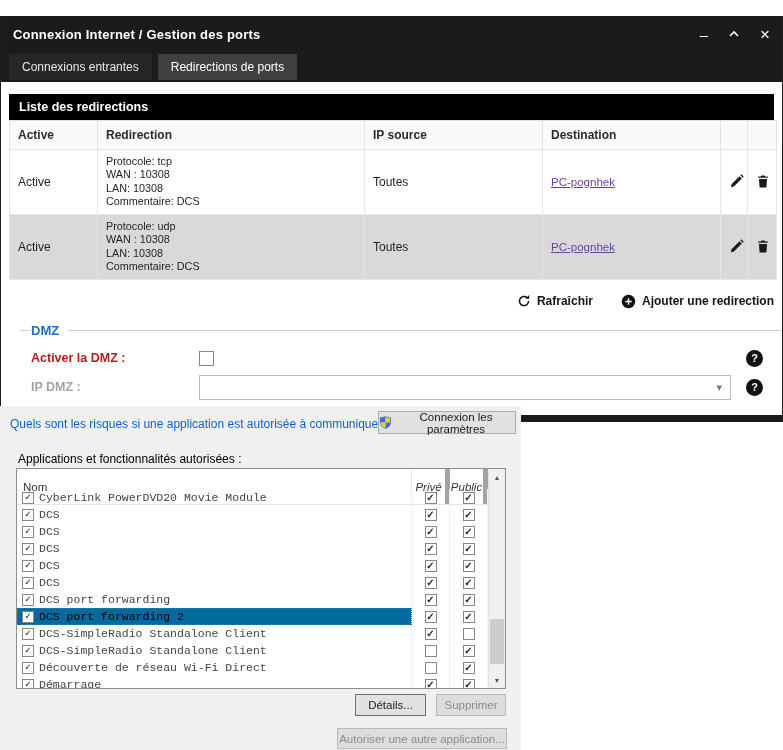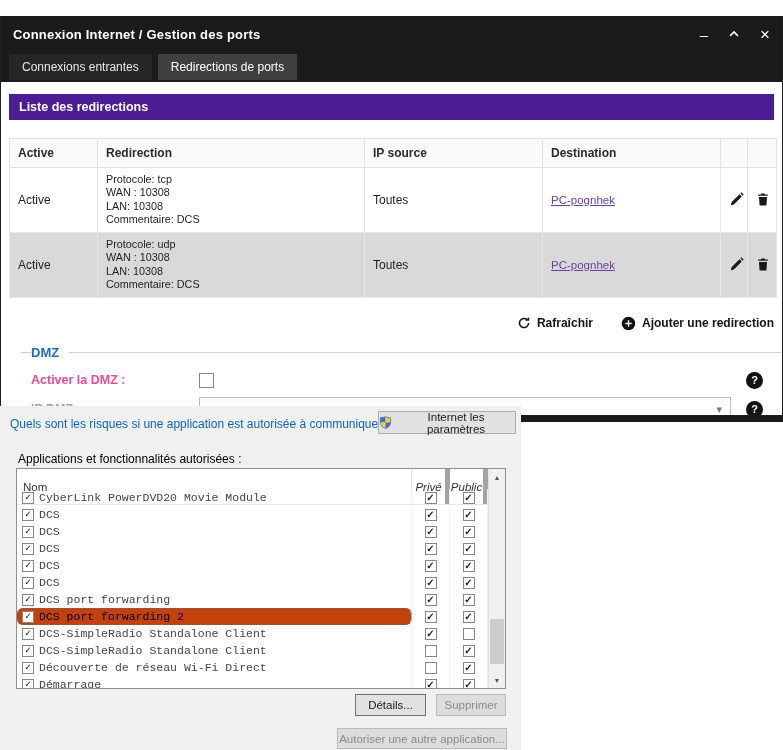--- a/index.html
+++ b/index.html
@@ -11,38 +11,38 @@
             border-left:1px solid #202020; border-right:1px solid #202020; overflow:hidden; }
   .titlebar { height:36px; background:#1b1b1b; color:#fff; display:flex; align-items:center; padding:0 12px; }
   .titlebar .title { font-size:13px; font-weight:700; letter-spacing:.2px; }
   .win-controls { margin-left:auto; display:flex; align-items:center; gap:20px; }
   .win-controls span, .win-controls .wc-svg { color:#fff; font-size:15px; line-height:1; cursor:pointer; }
   .tabsbar { height:30px; background:#1b1b1b; display:flex; align-items:center; gap:6px; padding:0 8px; }
   .tab { font-size:12px; color:#e8e8e8; padding:6px 13px; background:#262626; cursor:pointer; }
   .tab.active { background:#3f3f3f; color:#fff; }
 
   .content { padding-top:12px; }
-  .section-header { margin:0 8px; background:#4c1d95; color:#fff; font-size:12.5px; font-weight:700; padding:6px 10px; }
-
-  table.redir { margin:18px 8px; width:767px; border-collapse:collapse; table-layout:fixed; }
+  .section-header { margin:0 8px; background:#000000; color:#fff; font-size:12.5px; font-weight:700; padding:6px 10px; }
+
+  table.redir { margin:0 8px; width:767px; border-collapse:collapse; table-layout:fixed; }
   table.redir th { background:#fafafa; border:1px solid #e2e2e2; text-align:left; padding:7px 8px;
                    font-size:12px; font-weight:700; color:#2b2b2b; }
   table.redir td { border:1px solid #e7e7e7; padding:5px 8px; vertical-align:middle; font-size:12px; color:#1f1f1f; }
   tr.alt td { background:#d9d9d9; }
   .lines div { font-size:10.8px; line-height:1.25; color:#1f1f1f; }
   .dest-link { color:#6a3fa0; text-decoration:underline; font-size:11.5px; cursor:pointer; }
   td.c-icon { text-align:center; padding:0; cursor:pointer; }
 
   .actions { margin:14px 8px 10px; display:flex; justify-content:flex-end; gap:28px; }
   .action { display:flex; align-items:center; gap:6px; font-size:12px; font-weight:600; color:#141414; cursor:pointer; }
 
   fieldset.dmz { margin:14px 8px 0 20px; border:none; border-top:1px solid #c9d2da; padding:4px 10px 0 10px; position:relative; }
   fieldset.dmz legend { color:#1b6ec2; font-weight:700; font-size:13px; padding-right:10px; }
   .dmz-row { display:flex; align-items:center; margin-top:9px; position:relative; padding-right:40px; }
-  .dmz-label { width:168px; font-weight:700; font-size:12.5px; color:#ec4899; }
+  .dmz-label { width:168px; font-weight:700; font-size:12.5px; color:#b91c1c; }
   .dmz-label.dim { color:#a3a3a3; }
   .cbx { width:12px; height:12px; border:1px solid #878787; background:#fff; display:inline-flex;
          align-items:center; justify-content:center; flex:none; cursor:pointer; }
   .cbx.lg { width:15px; height:15px; }
   .cbx.checked::after { content:"✓"; font-size:10px; font-weight:700; color:#1f1f1f; line-height:1; }
   .combo { width:532px; height:25px; border:1px solid #b5bdc4; background:#fff; display:flex;
            align-items:center; padding:0 8px; cursor:pointer; }
   .combo .val { flex:1; font-size:12px; color:#333; }
   .combo .chev { color:#777; font-size:11px; }
   .help-ic { position:absolute; right:8px; width:17px; height:17px; border-radius:50%; background:#111;
@@ -65,21 +65,21 @@
              border:1px solid #8a8f94; overflow:hidden; }
   .fw-head { display:flex; height:36px; border-bottom:1px solid #e6e6e6; align-items:center;
              font-size:11.5px; color:#333; background:#fff; }
   .fw-head .h-name { width:395px; padding-left:6px; border-right:1px solid #e6e6e6; height:100%; display:flex; align-items:center; }
   .fw-head .h-priv, .fw-head .h-pub { width:38px; text-align:center; border-right:5px solid #a3a3a3; height:100%;
              display:flex; align-items:center; justify-content:center;font-style:italic; }
   .fw-rows { position:absolute; top:20px; left:0; width:471px; bottom:0; overflow:hidden; }
   .fw-row { display:flex; align-items:center; height:17px; }
   .fw-row .name { width:395px; display:flex; align-items:center; gap:5px; padding-left:5px; height:100%;
                   border-right:1px solid #f0f0f0;font-family:Liberation Mono, monospace; }
-  .fw-row .name.selected { background:#c2410c; outline:1px dotted #6a6a6a; outline-offset:-1px;border-radius:6px; }
+  .fw-row .name.selected { background:#0369a1; outline:1px dotted #6a6a6a; outline-offset:-1px; }
   .fw-row .nm { font-size:11.5px; color:#454545; white-space:nowrap; overflow:hidden; }
   .fw-row .name.selected .nm { color:#000; }
   .fw-row .priv, .fw-row .pub { width:38px; display:flex; justify-content:center; align-items:center; height:100%;
                   border-right:1px solid #f0f0f0; }
   .fw-scroll { position:absolute; right:0; top:0; bottom:0; width:17px; background:#f0f0f0; border-left:1px solid #e3e3e3; }
   .sc-btn { position:absolute; left:0; width:16px; height:16px; display:flex; align-items:center; justify-content:center;
             font-size:7px; color:#555; cursor:pointer; }
   .sc-up { top:0; } .sc-down { bottom:0; }
   .sc-thumb { position:absolute; left:1px; width:14px; top:150px; height:45px; background:#cdcdcd; cursor:pointer; }
   .btn-details { position:absolute; left:355px; top:288px; width:71px; height:22px; border-color:#707070; }
@@ -240,21 +240,21 @@
           </clipPath>
         <g clip-path="url(#shieldclip)">
           <rect x="0" y="0" width="8" height="8" fill="#3a6fd8"></rect>
           <rect x="8" y="0" width="8" height="8" fill="#f6cf2f"></rect>
           <rect x="0" y="8" width="8" height="8" fill="#f6cf2f"></rect>
           <rect x="8" y="8" width="8" height="8" fill="#3a6fd8"></rect>
         </g>
         <path d="M8 .8c2.2.9 4.3 1.3 6.2 1.3v5.6c0 3.9-2.6 6.5-6.2 7.6C4.4 14.2 1.8 11.6 1.8 7.7V2.1C3.7 2.1 5.8 1.7 8 .8z" fill="none" stroke="#2d59a8" stroke-width=".8"></path>
       </svg>
     </span>
-    <span>Internet les paramètres</span>
+    <span>Connexion les paramètres</span>
   </button>
 
   <span class="fw-list-label">Applications et fonctionnalités autorisées :</span>
 
   <div class="fw-list">
     <div class="fw-head">
       <div class="h-name">Nom</div>
       <div class="h-priv">Privé</div>
       <div class="h-pub">Public</div>
     </div>

